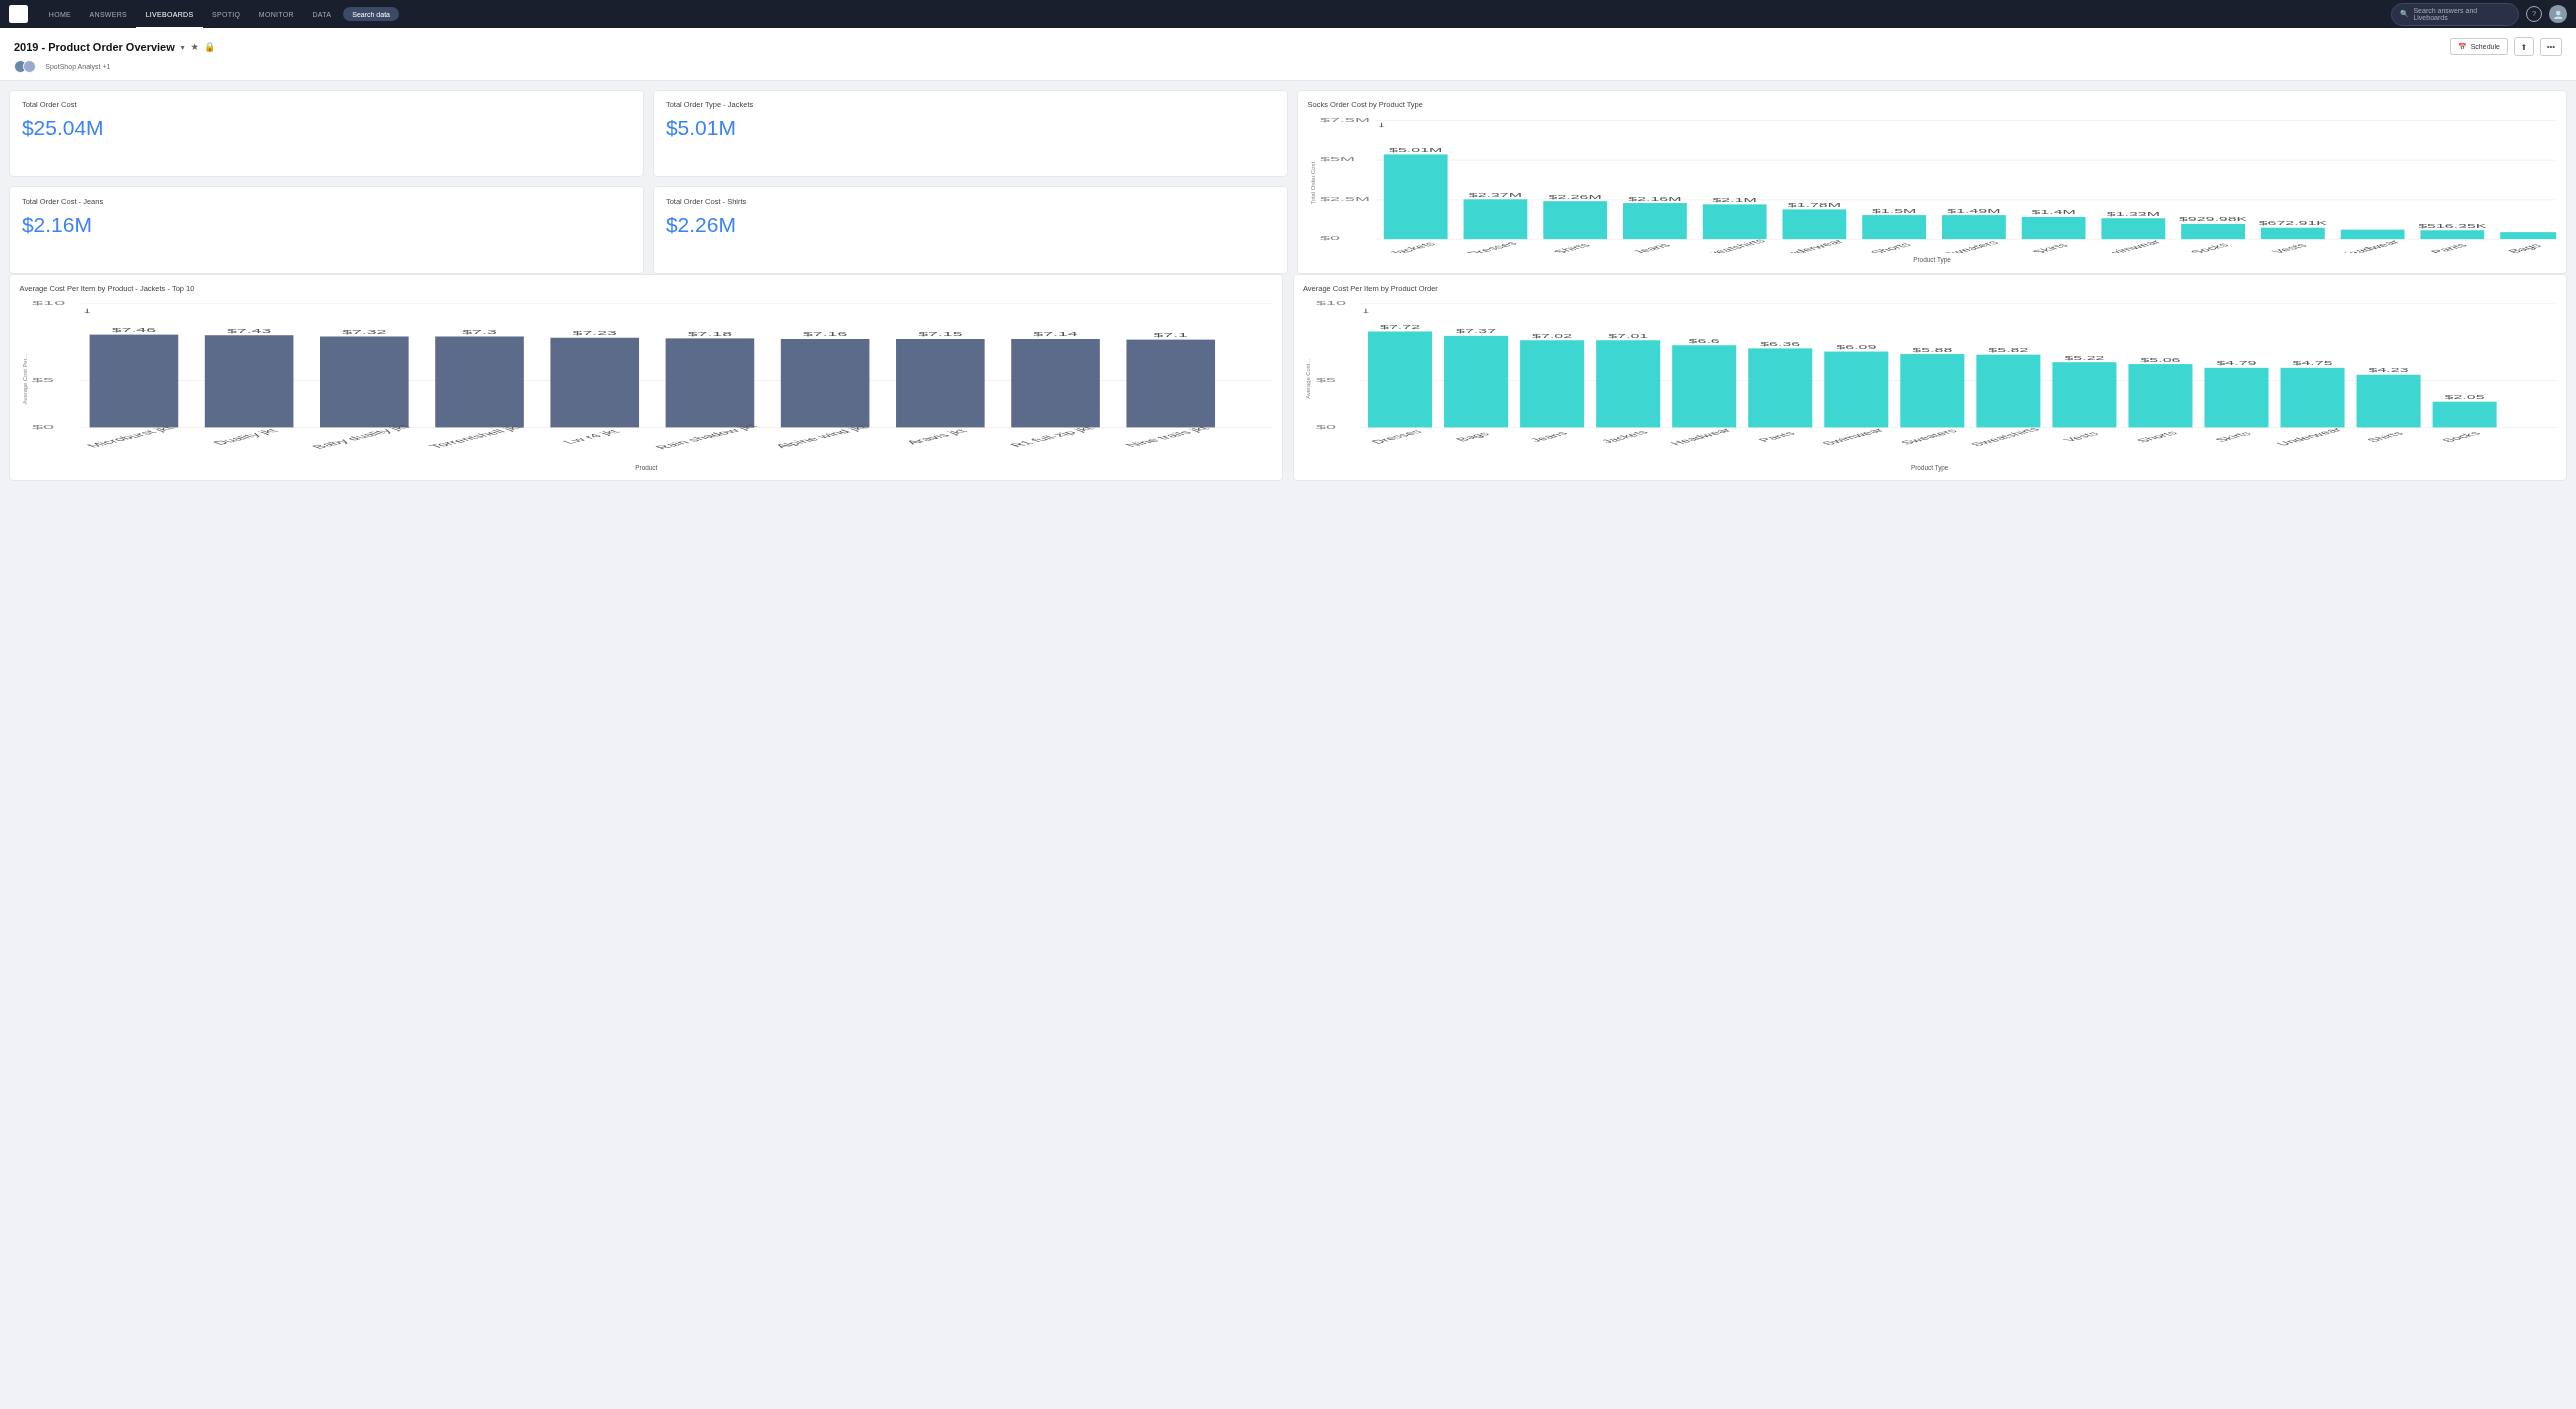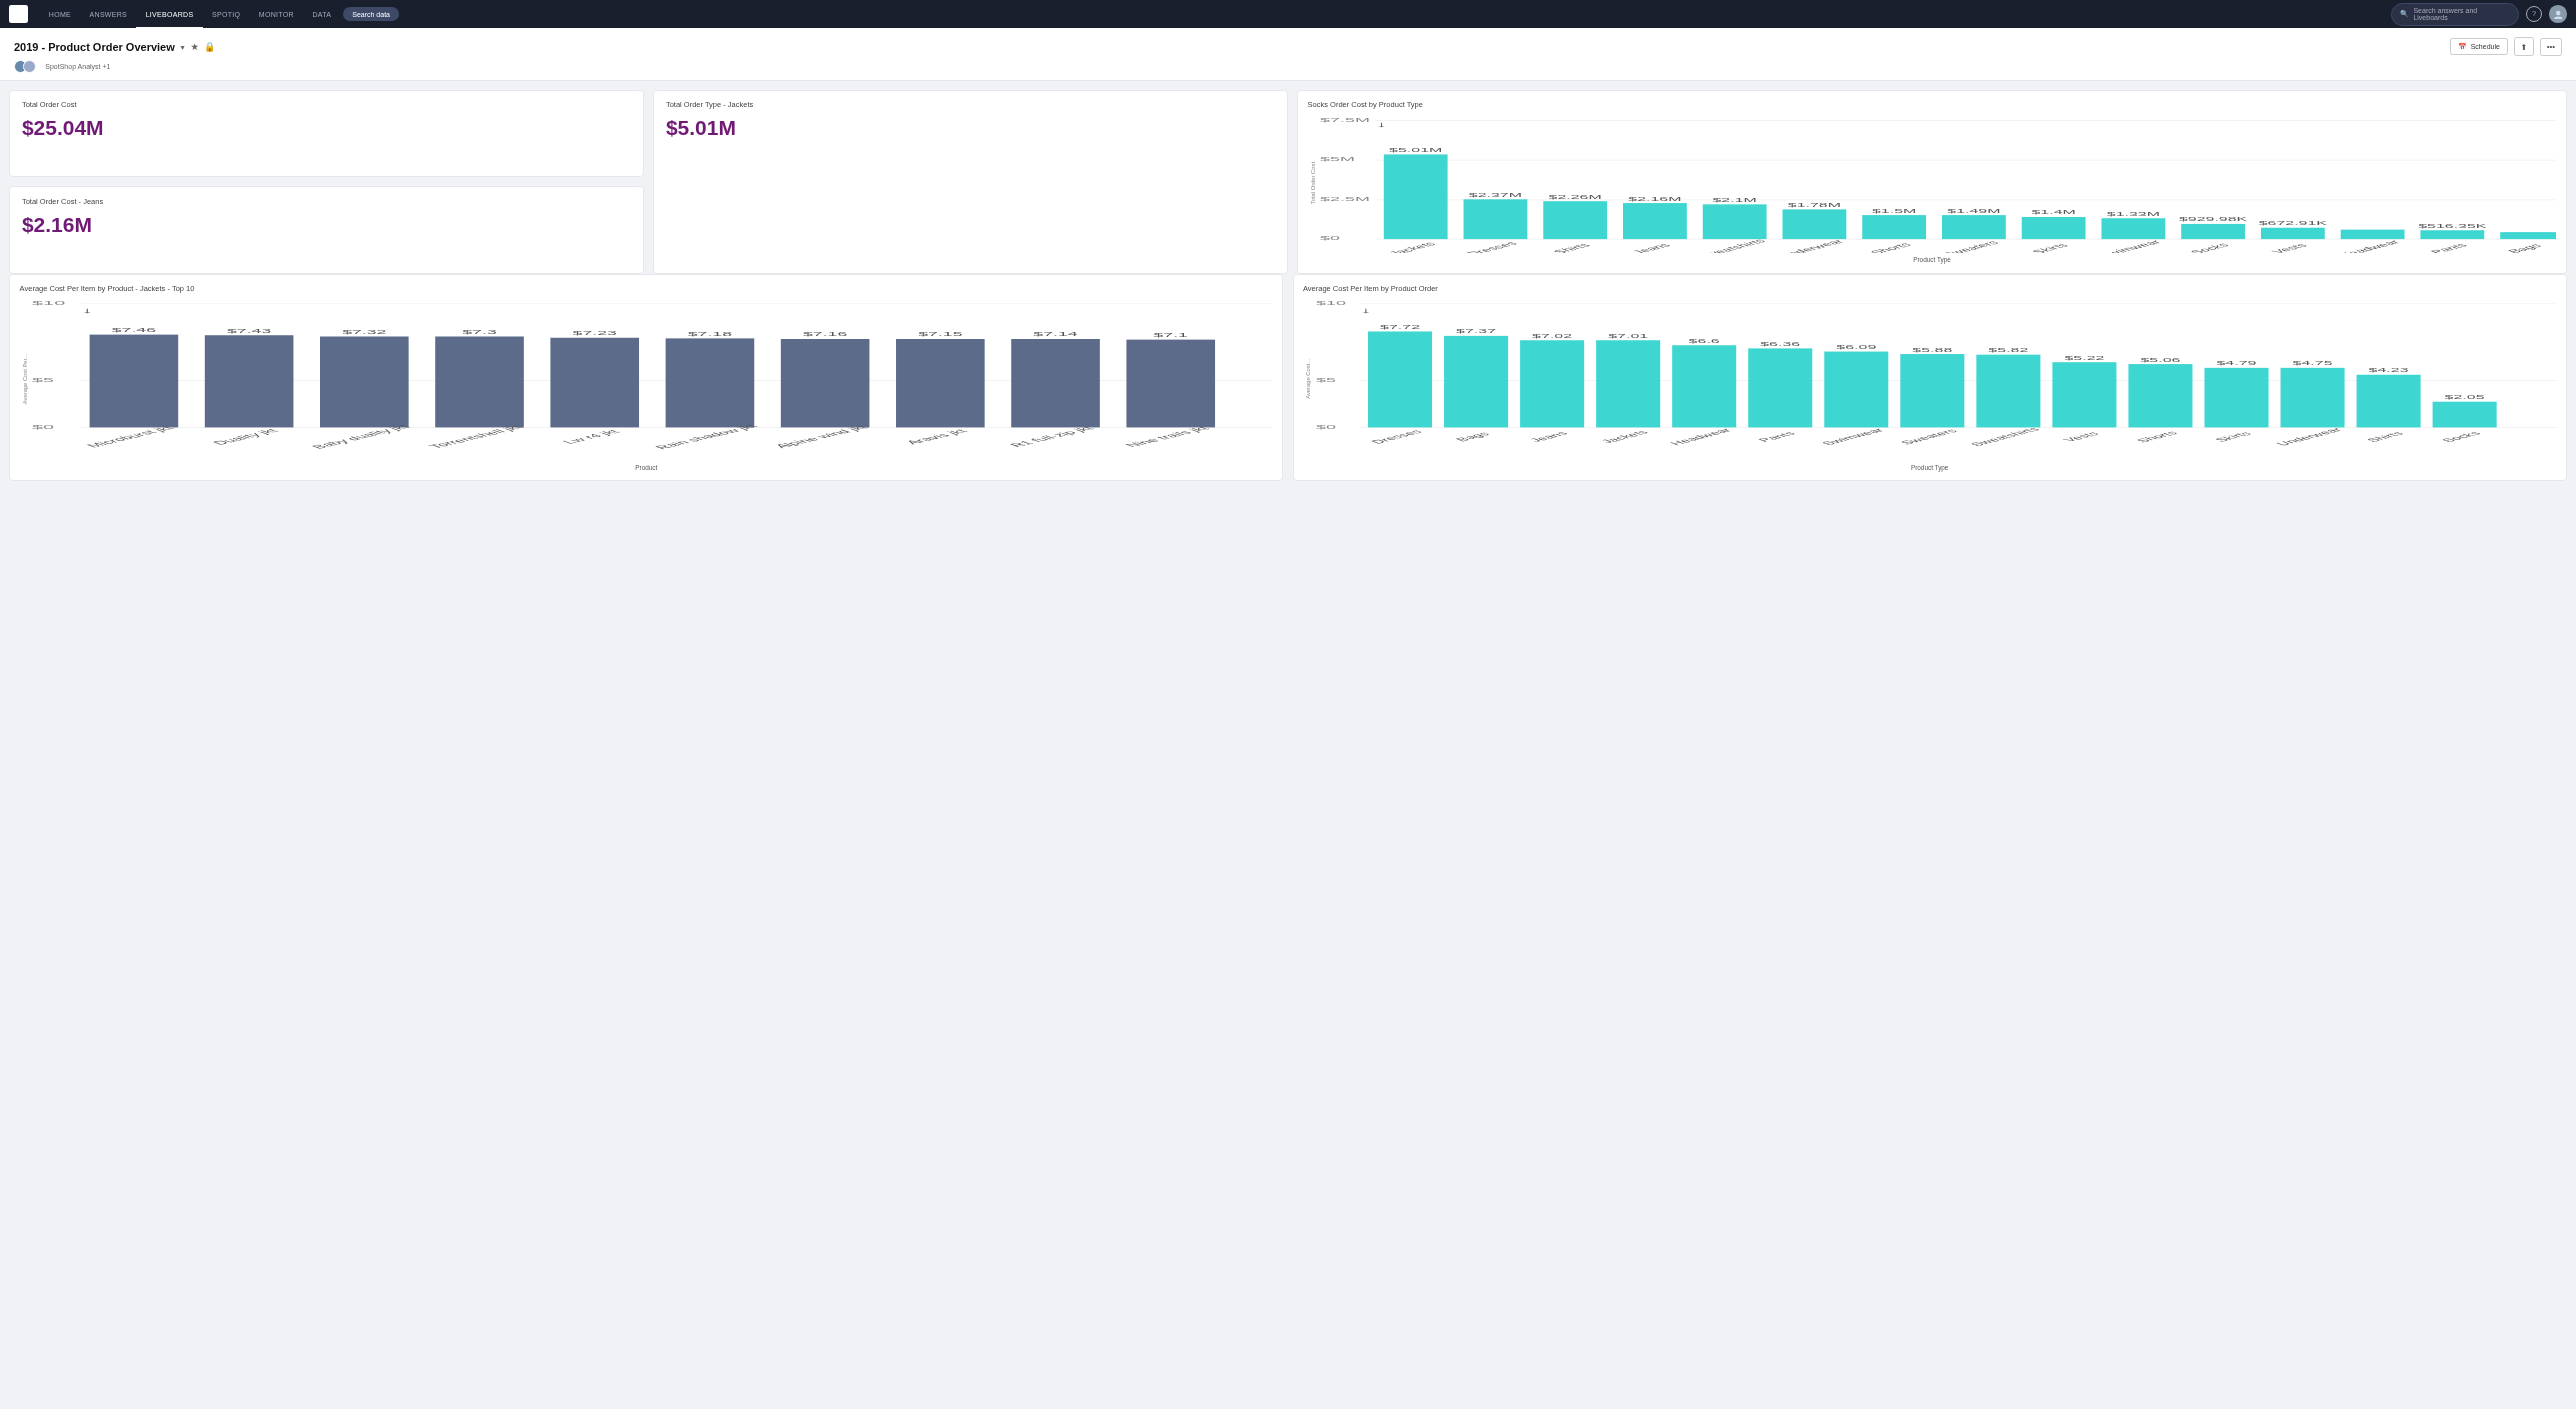--- a/index.html
+++ b/index.html
@@ -140,21 +140,21 @@
       border-radius: 4.6px;
       border: 0.6px solid #e5e7eb;
       padding: 9.3px 11.6px;
       overflow: hidden;
     }
     .card-title {
       font-size: 7.5px; font-weight: 500; color: #444;
       margin-bottom: 4.6px;
     }
     .card-value {
-      font-size: 21px; font-weight: 700; color: #701a75;
+      font-size: 21px; font-weight: 400; color: #3b82f6;
       margin-top: 7px;
     }
 
     
     .top-row {
       display: grid;
       grid-template-columns: 1fr 1fr 2fr;
       gap: 9.3px;
     }
     .metric-pair {
@@ -258,20 +258,24 @@
         <div class="card-title">Total Order Cost - Jeans</div>
         <div class="card-value">$2.16M</div>
       </div>
     </div>
 
     <div class="metric-pair">
       <div class="card metric-card">
         <div class="card-title">Total Order Type - Jackets</div>
         <div class="card-value">$5.01M</div>
       </div>
+      <div class="card metric-card">
+        <div class="card-title">Total Order Cost - Shirts</div>
+        <div class="card-value">$2.26M</div>
+      </div>
     </div>
 
     <div class="card chart-card">
       <div class="card-title">Socks Order Cost by Product Type</div>
       <div style="display:flex;align-items:flex-start;gap:2.3px;height:139px;">
         <div style="display:flex;flex-direction:column;align-items:center;justify-content:center;height:100%;min-width:10.5px;">
           <span class="axis-label-y">Total Order Cost</span>
         </div>
         <div style="flex:1;position:relative;height:100%;" id="chart1-container">
           <svg id="chart1" width="100%" height="100%" viewBox="0 0 620 220" preserveAspectRatio="none" style="font-size:13px">

